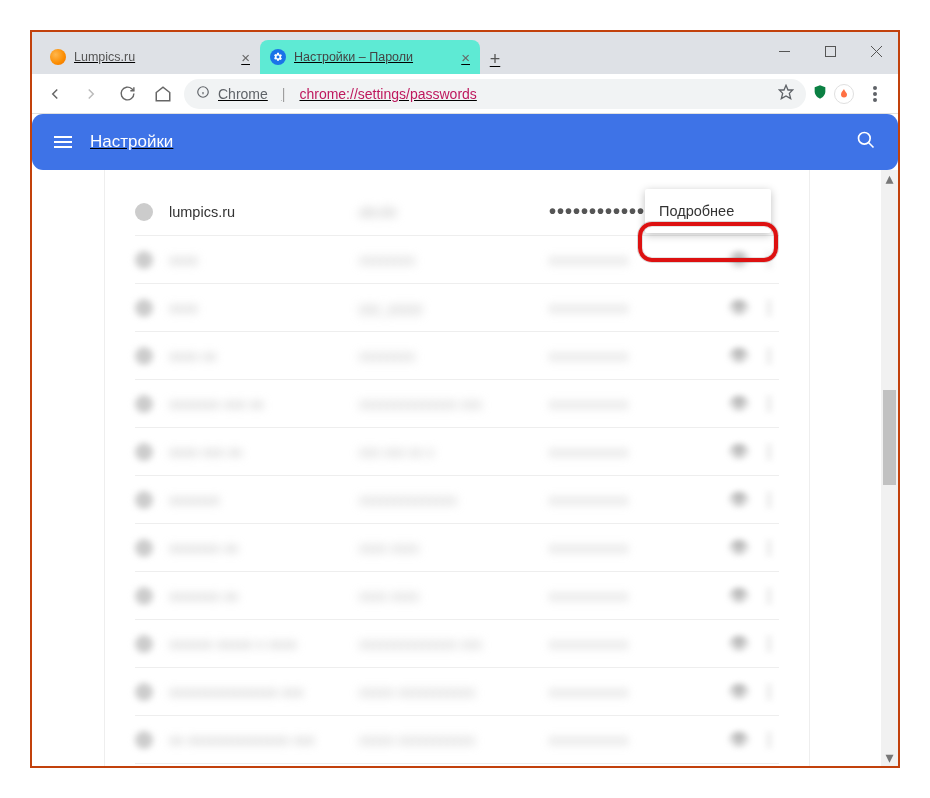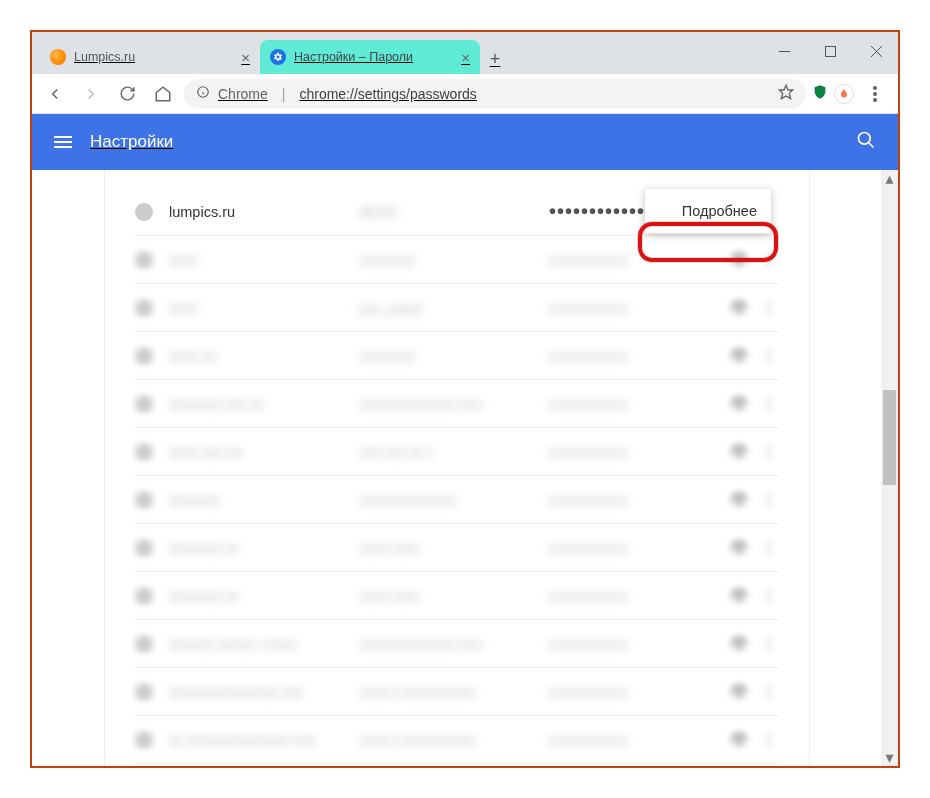--- a/index.html
+++ b/index.html
@@ -95,38 +95,39 @@
   .nav-btn { width: 30px; height: 30px; display:flex; align-items:center; justify-content:center; color:#666; }
   .nav-btn.disabled { color:#bbb; }
   .omnibox {
     flex: 1; height: 30px; background: #f1f3f4; border-radius: 15px;
     display: flex; align-items:center; padding: 0 12px; gap:8px;
     font-size: 14px; color: #555;
   }
   .omnibox .info-icon { width:14px;height:14px; }
   .url-chrome { color:#5f6368; }
   .url-sep { color:#9e9e9e; margin: 0 6px; }
-  .url-path { color:#404040; }
+  .url-path { color:#be185d; }
   .omnibox .right { margin-left:auto; display:flex; align-items:center; gap:10px;}
   .ext-shield { width:16px;height:16px;color:#0b8043; }
   .ext-fire {
     width: 20px; height: 20px; border: 1px solid #e0e0e0; border-radius:50%;
     display:flex;align-items:center;justify-content:center;background:#fff;
   }
   .menu-dots { width: 30px; height:30px; display:flex;align-items:center;justify-content:center;color:#5f6368;}
 
   
   .app-header {
     height: 56px;
     background: #3e73e7;
     flex-shrink:0;
     display:flex; align-items:center;
     color:#fff; padding: 0 22px;
     font-size: 17px;
     gap: 18px;
+    border-radius: 11px;
   }
   .app-header .hamburger { display:flex;flex-direction:column;gap:3px; }
   .app-header .hamburger span { width:18px;height:2px;background:#fff;}
   .app-header .search { margin-left:auto; }
 
   
   .content-scroll {
     flex: 1;
     background: #fff;
     overflow: hidden;
@@ -175,21 +176,20 @@
     position:absolute;
     top: 19px; right: 38px;
     width: 126px;
     background:#fff;
     box-shadow: 0 2px 8px rgba(0,0,0,0.25);
     border-radius: 2px;
     padding: 6px 0;
     font-size: 14.5px;
     color:#333;
     z-index: 20;
-    text-align: right;
   }
   .popup .item { padding: 8px 14px; }
   .popup .item.hover { background: #eceef0; }
 
   .highlight-ring {
     position:absolute;
     top: 52px; right: 31px;
     width: 140px; height: 40px;
     border: 4px solid #d11;
     border-radius: 14px;

